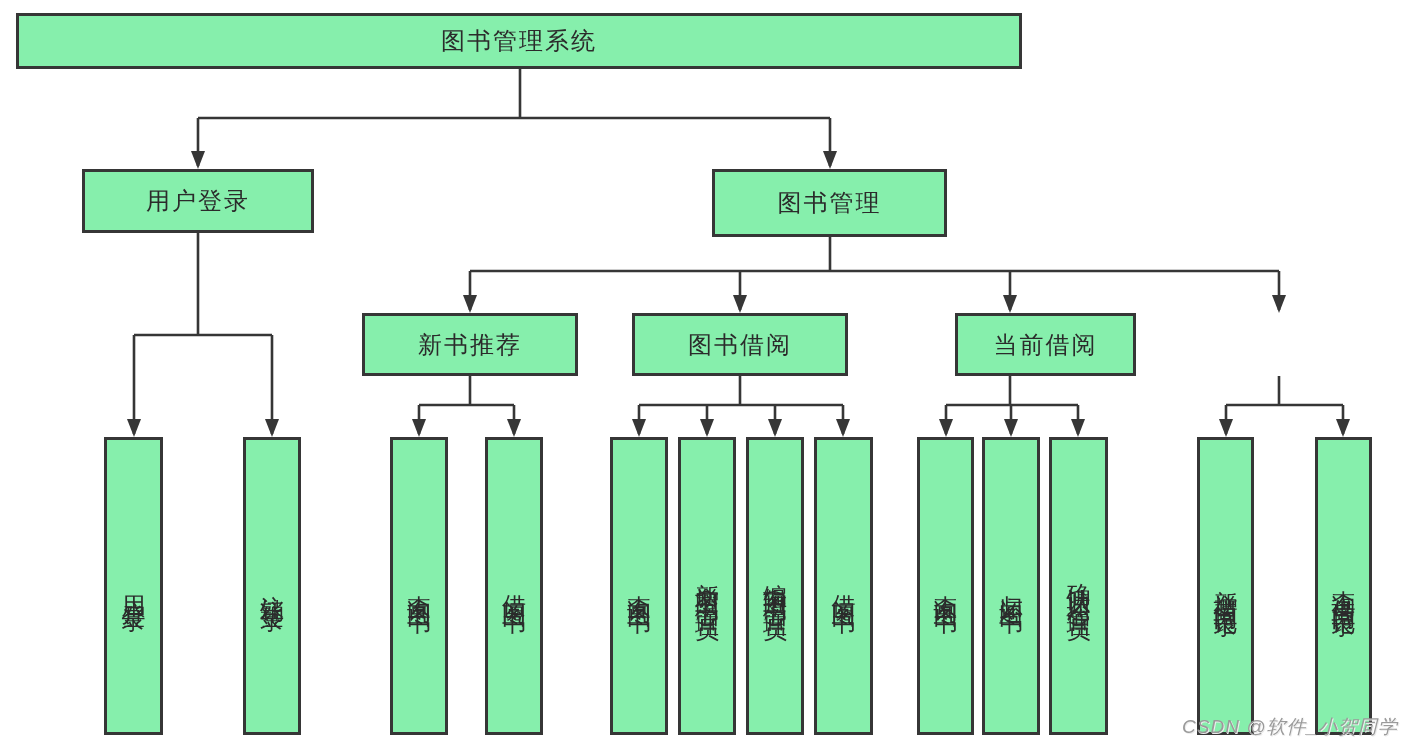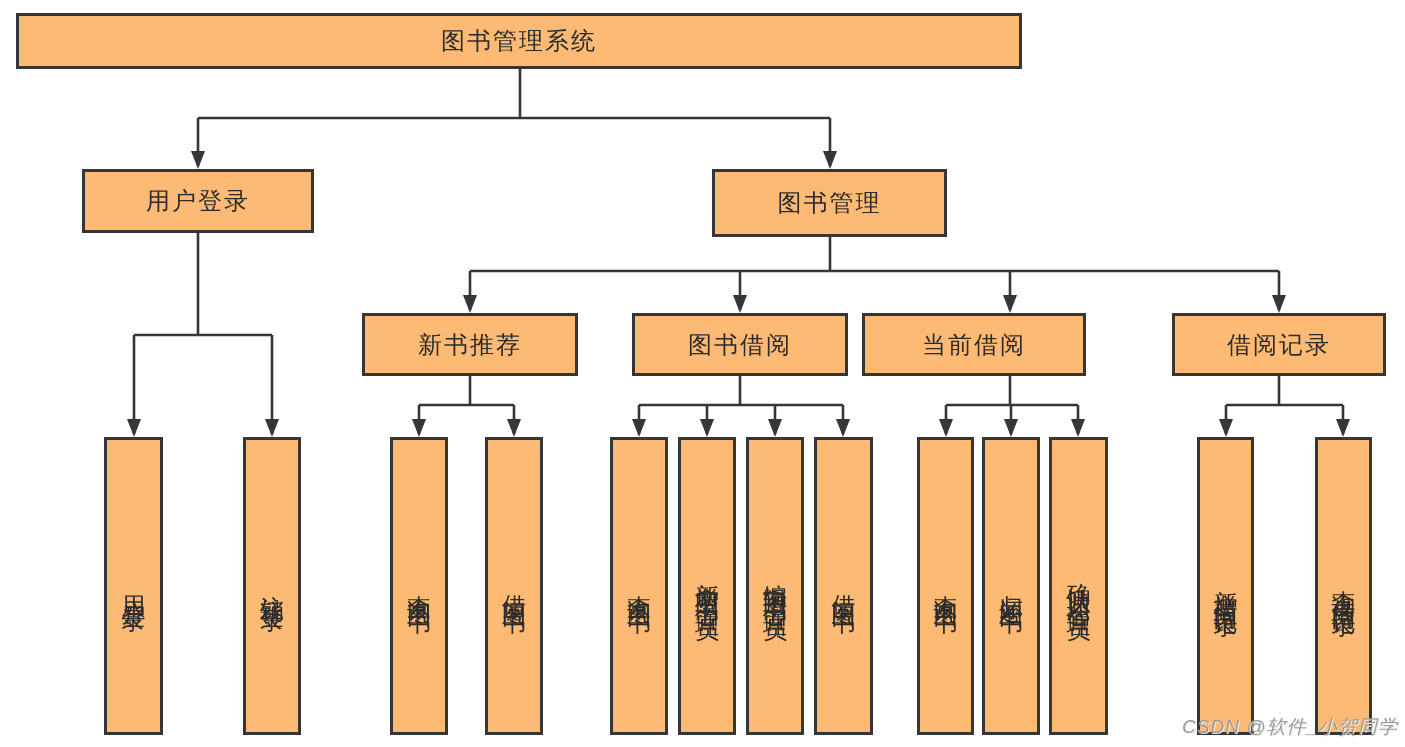--- a/index.html
+++ b/index.html
@@ -27,21 +27,21 @@
   #connectors path {
     stroke: var(--line-color);
     stroke-width: 2.6;
     fill: none;
   }
   #connectors polygon { fill: var(--line-color); stroke: none; }
   .node {
     position: absolute;
     box-sizing: border-box;
     border: 3px solid var(--line-color);
-    background: #fdba74;
+    background: #86efac;
     display: flex;
     align-items: center;
     justify-content: center;
     text-align: center;
   }
   .hbox { font-size: 24px; letter-spacing: 2px; }
   .vbox span {
     writing-mode: vertical-rl;
     text-orientation: mixed;
     font-size: 24px;
@@ -102,22 +102,21 @@
     <polygon points="1336,419 1350,419 1343,437"></polygon>
   </svg>
 
   <div class="node hbox" style="left:16px; top:13px; width:1006px; height:56px;">图书管理系统</div>
 
   <div class="node hbox" style="left:82px; top:169px; width:232px; height:64px;">用户登录</div>
   <div class="node hbox" style="left:712px; top:169px; width:235px; height:68px;">图书管理</div>
 
   <div class="node hbox" style="left:362px; top:313px; width:216px; height:63px;">新书推荐</div>
   <div class="node hbox" style="left:632px; top:313px; width:216px; height:63px;">图书借阅</div>
-  <div class="node hbox" style="left:862px; top:313px; width:224px; height:63px;">当前借阅</div>
-  <div class="node hbox" style="left:1172px; top:313px; width:214px; height:63px;">借阅记录</div>
+  <div class="node hbox" style="left:955px; top:313px; width:181px; height:63px;">当前借阅</div>
 
   <div class="node vbox" style="left:104px; top:437px; width:59px; height:298px;">
     <span>用户登录</span>
   </div>
   <div class="node vbox" style="left:243px; top:437px; width:58px; height:298px;">
     <span>注销登录</span>
   </div>
 
   <div class="node vbox" style="left:390px; top:437px; width:58px; height:298px;">
     <span>查询图书</span>

